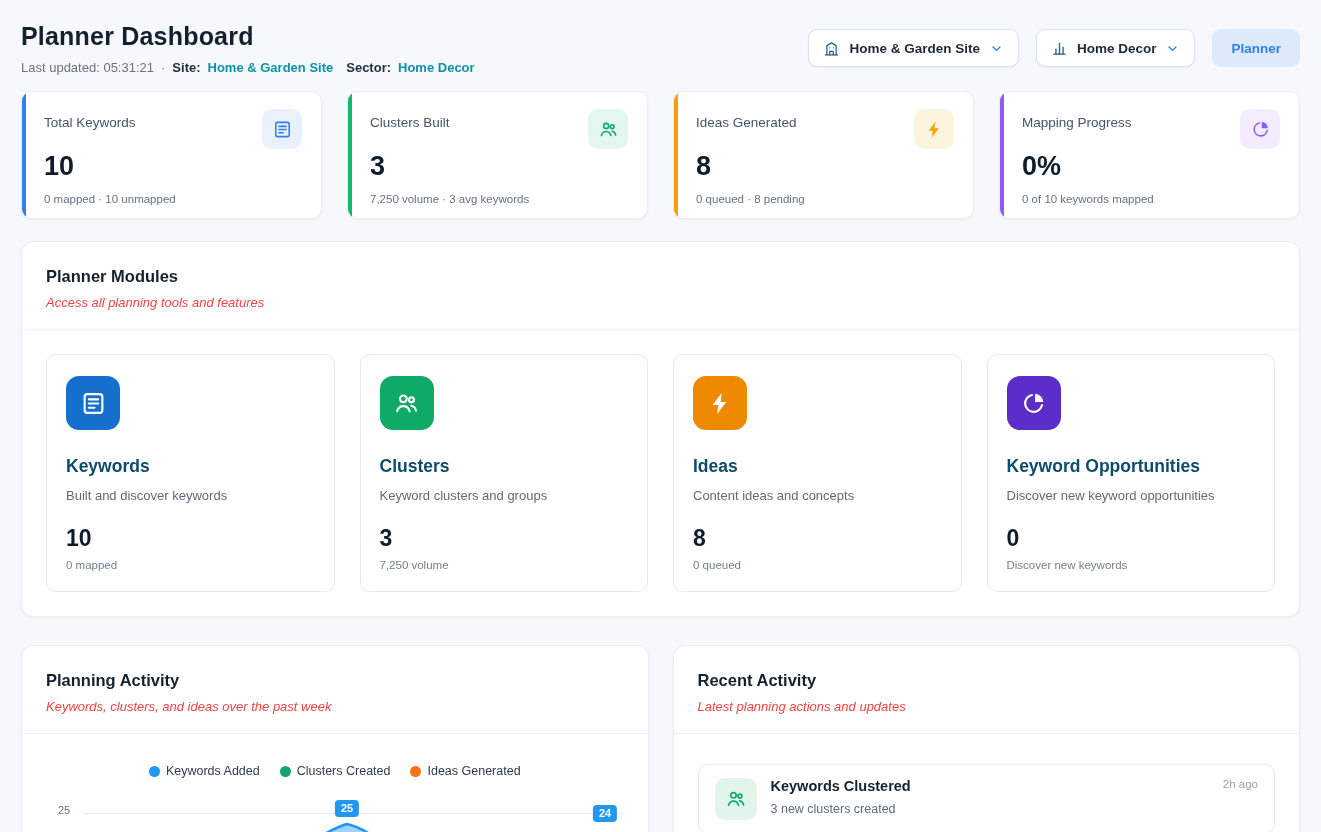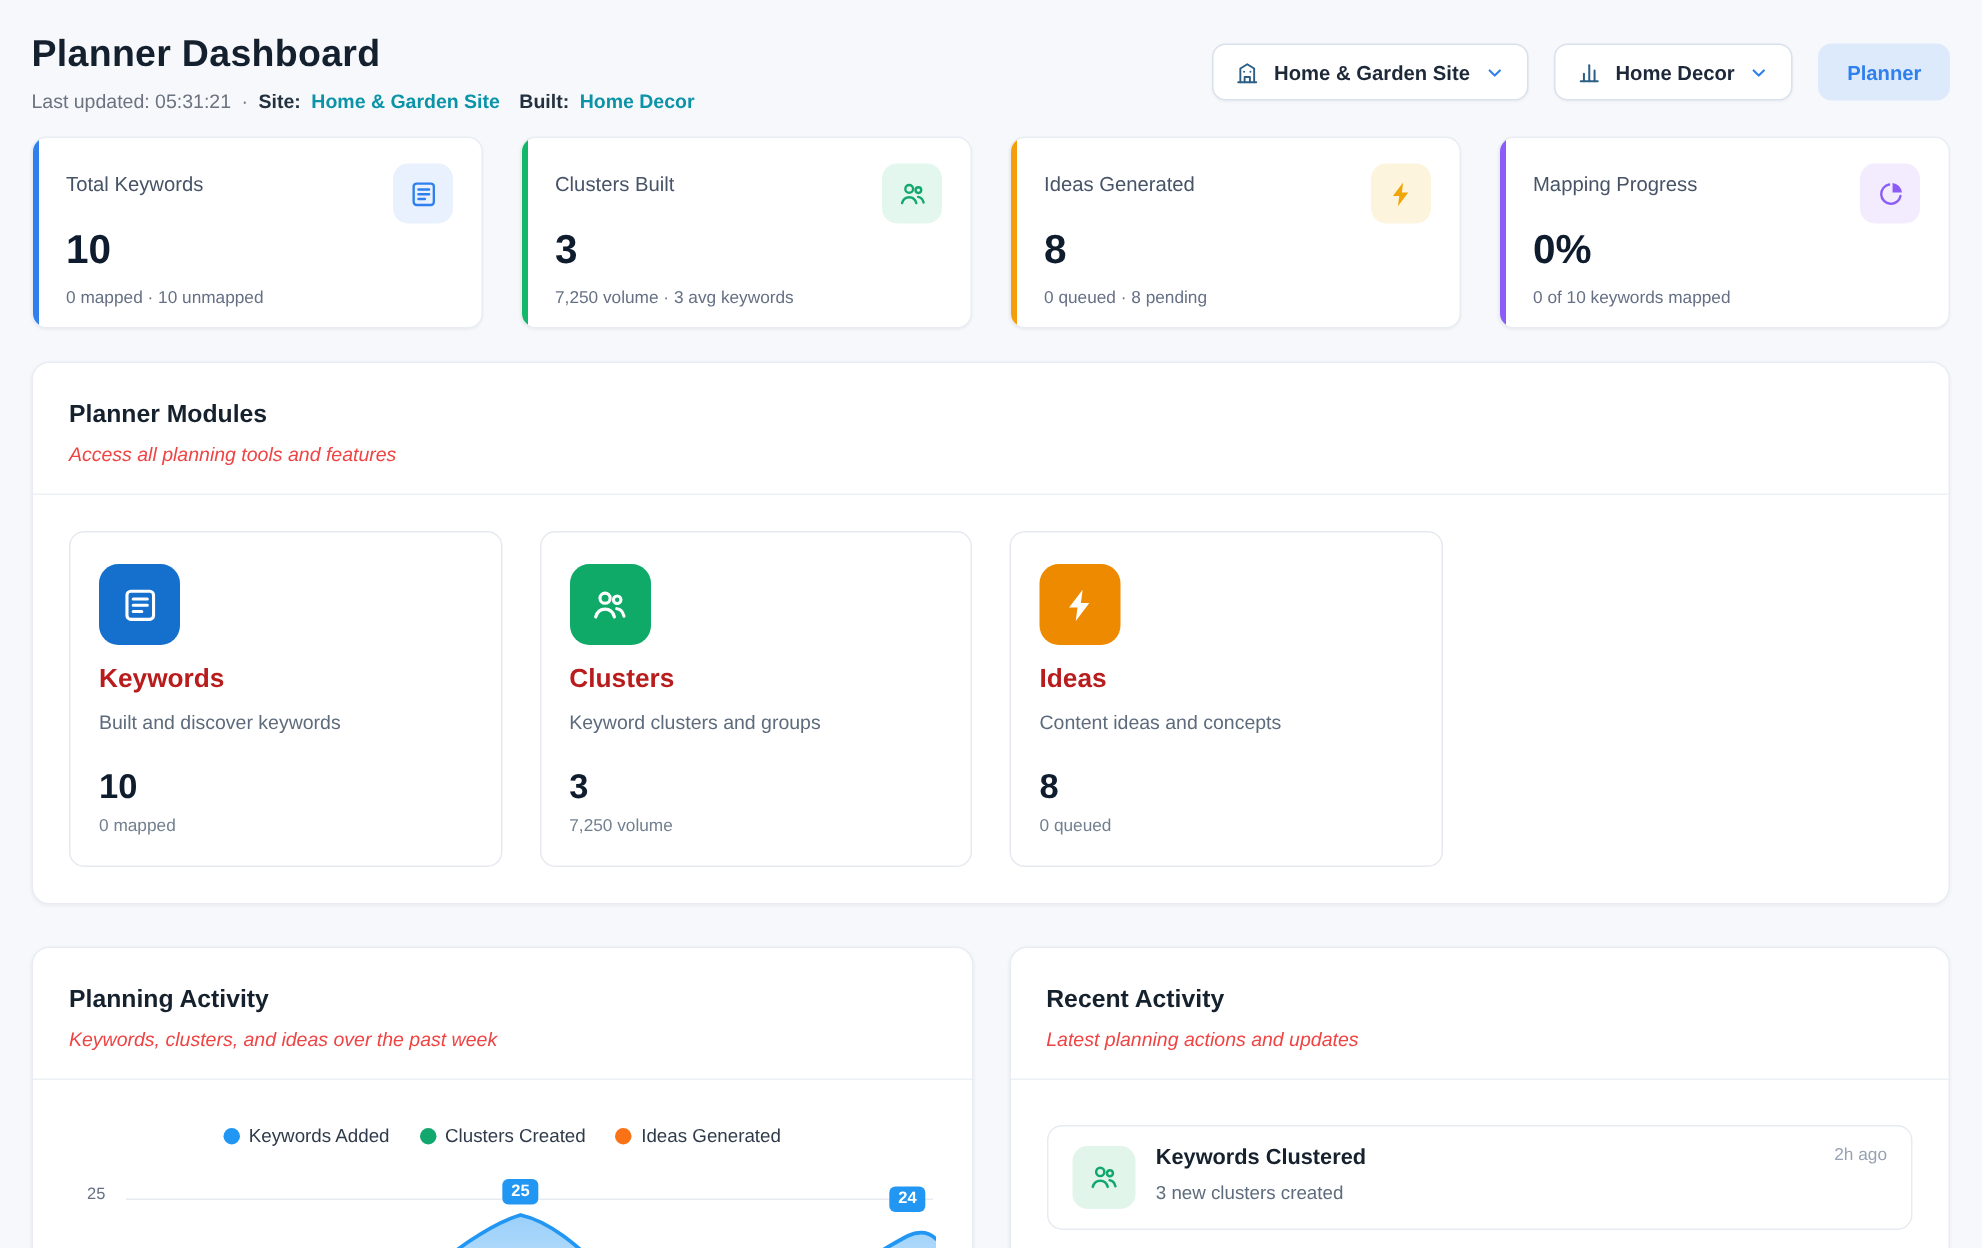--- a/index.html
+++ b/index.html
@@ -50,21 +50,21 @@
   
   .modules-panel { margin-top:22px; }
   .modules-grid { display:grid; grid-template-columns:repeat(4,1fr); gap:25px; padding:24px; }
   .module-card { border:1px solid #e6eaf0; border-radius:10px; padding:21px 19px 20px; background:#fff; cursor:pointer; }
   .module-icon { width:54px; height:54px; border-radius:13px; display:flex; align-items:center; justify-content:center; color:#fff; }
   .module-icon svg { width:25px; height:25px; }
   .mod-blue   { background:#1570cd; }
   .mod-green  { background:#0fa968; }
   .mod-orange { background:#ee8a00; }
   .mod-purple { background:#5b2ec9; }
-  .module-title { font-size:17.5px; font-weight:800; color:#b91c1c; margin-top:12px; }
+  .module-title { font-size:17.5px; font-weight:800; color:#0c4a6e; margin-top:26px; }
   .module-desc { font-size:13px; color:#5d6b7c; margin-top:11px; }
   .module-value { font-size:23px; font-weight:800; color:#0f1c2e; margin-top:22px; }
   .module-detail { font-size:11.5px; color:#73808f; margin-top:7px; }
 
   
   .bottom { display:grid; grid-template-columns:1fr 1fr; gap:24px; margin-top:28px; align-items:stretch; }
 
   .chart-body { padding:30px 24px 24px; }
   .legend { display:flex; justify-content:center; gap:20px; }
   .legend-item { display:flex; align-items:center; gap:6px; font-size:12.5px; color:#2f3b4a; }
@@ -96,21 +96,21 @@
 <div class="page">
 
   <header class="topbar">
     <div>
       <h1 class="page-title">Planner Dashboard</h1>
       <div class="meta">
         <span>Last updated: 05:31:21</span>
         <span>·</span>
         <span class="strong">Site:</span>
         <a class="link">Home &amp; Garden Site</a>
-        <span class="strong gap">Built:</span>
+        <span class="strong gap">Sector:</span>
         <a class="link">Home Decor</a>
       </div>
     </div>
     <div class="controls">
       <button class="select-btn">
         <span class="lead">
           <svg viewBox="0 0 24 24" fill="none" stroke="currentColor" stroke-width="1.8" stroke-linecap="round" stroke-linejoin="round">
               <path d="M3.5 21h17"></path>
               <path d="M5.5 21V8l6.5-4 6.5 4v13"></path>
               <path d="M9.5 21v-5h5v5"></path>
@@ -246,20 +246,32 @@
           <svg viewBox="0 0 24 24" fill="currentColor">
               <path d="M13.2 2 4.5 13.5h5.4L8.8 22l8.7-11.5h-5.4z"></path>
             </svg>
         </div>
         <div class="module-title">Ideas</div>
         <div class="module-desc">Content ideas and concepts</div>
         <div class="module-value">8</div>
         <div class="module-detail">0 queued</div>
       </div>
 
+      <div class="module-card">
+        <div class="module-icon mod-purple">
+          <svg viewBox="0 0 24 24">
+              <path d="M20.2 13.4A8.2 8.2 0 1 1 10.6 3.8" fill="none" stroke="currentColor" stroke-width="2" stroke-linecap="round"></path>
+              <path d="M13.5 2.6a8.8 8.8 0 0 1 7.9 7.9h-7.9z" fill="currentColor"></path>
+            </svg>
+        </div>
+        <div class="module-title">Keyword Opportunities</div>
+        <div class="module-desc">Discover new keyword opportunities</div>
+        <div class="module-value">0</div>
+        <div class="module-detail">Discover new keywords</div>
+      </div>
 
     </div>
   </section>
 
   <section class="bottom">
 
     <div class="panel">
       <div class="panel-head">
         <div class="panel-title">Planning Activity</div>
         <div class="panel-sub">Keywords, clusters, and ideas over the past week</div>

